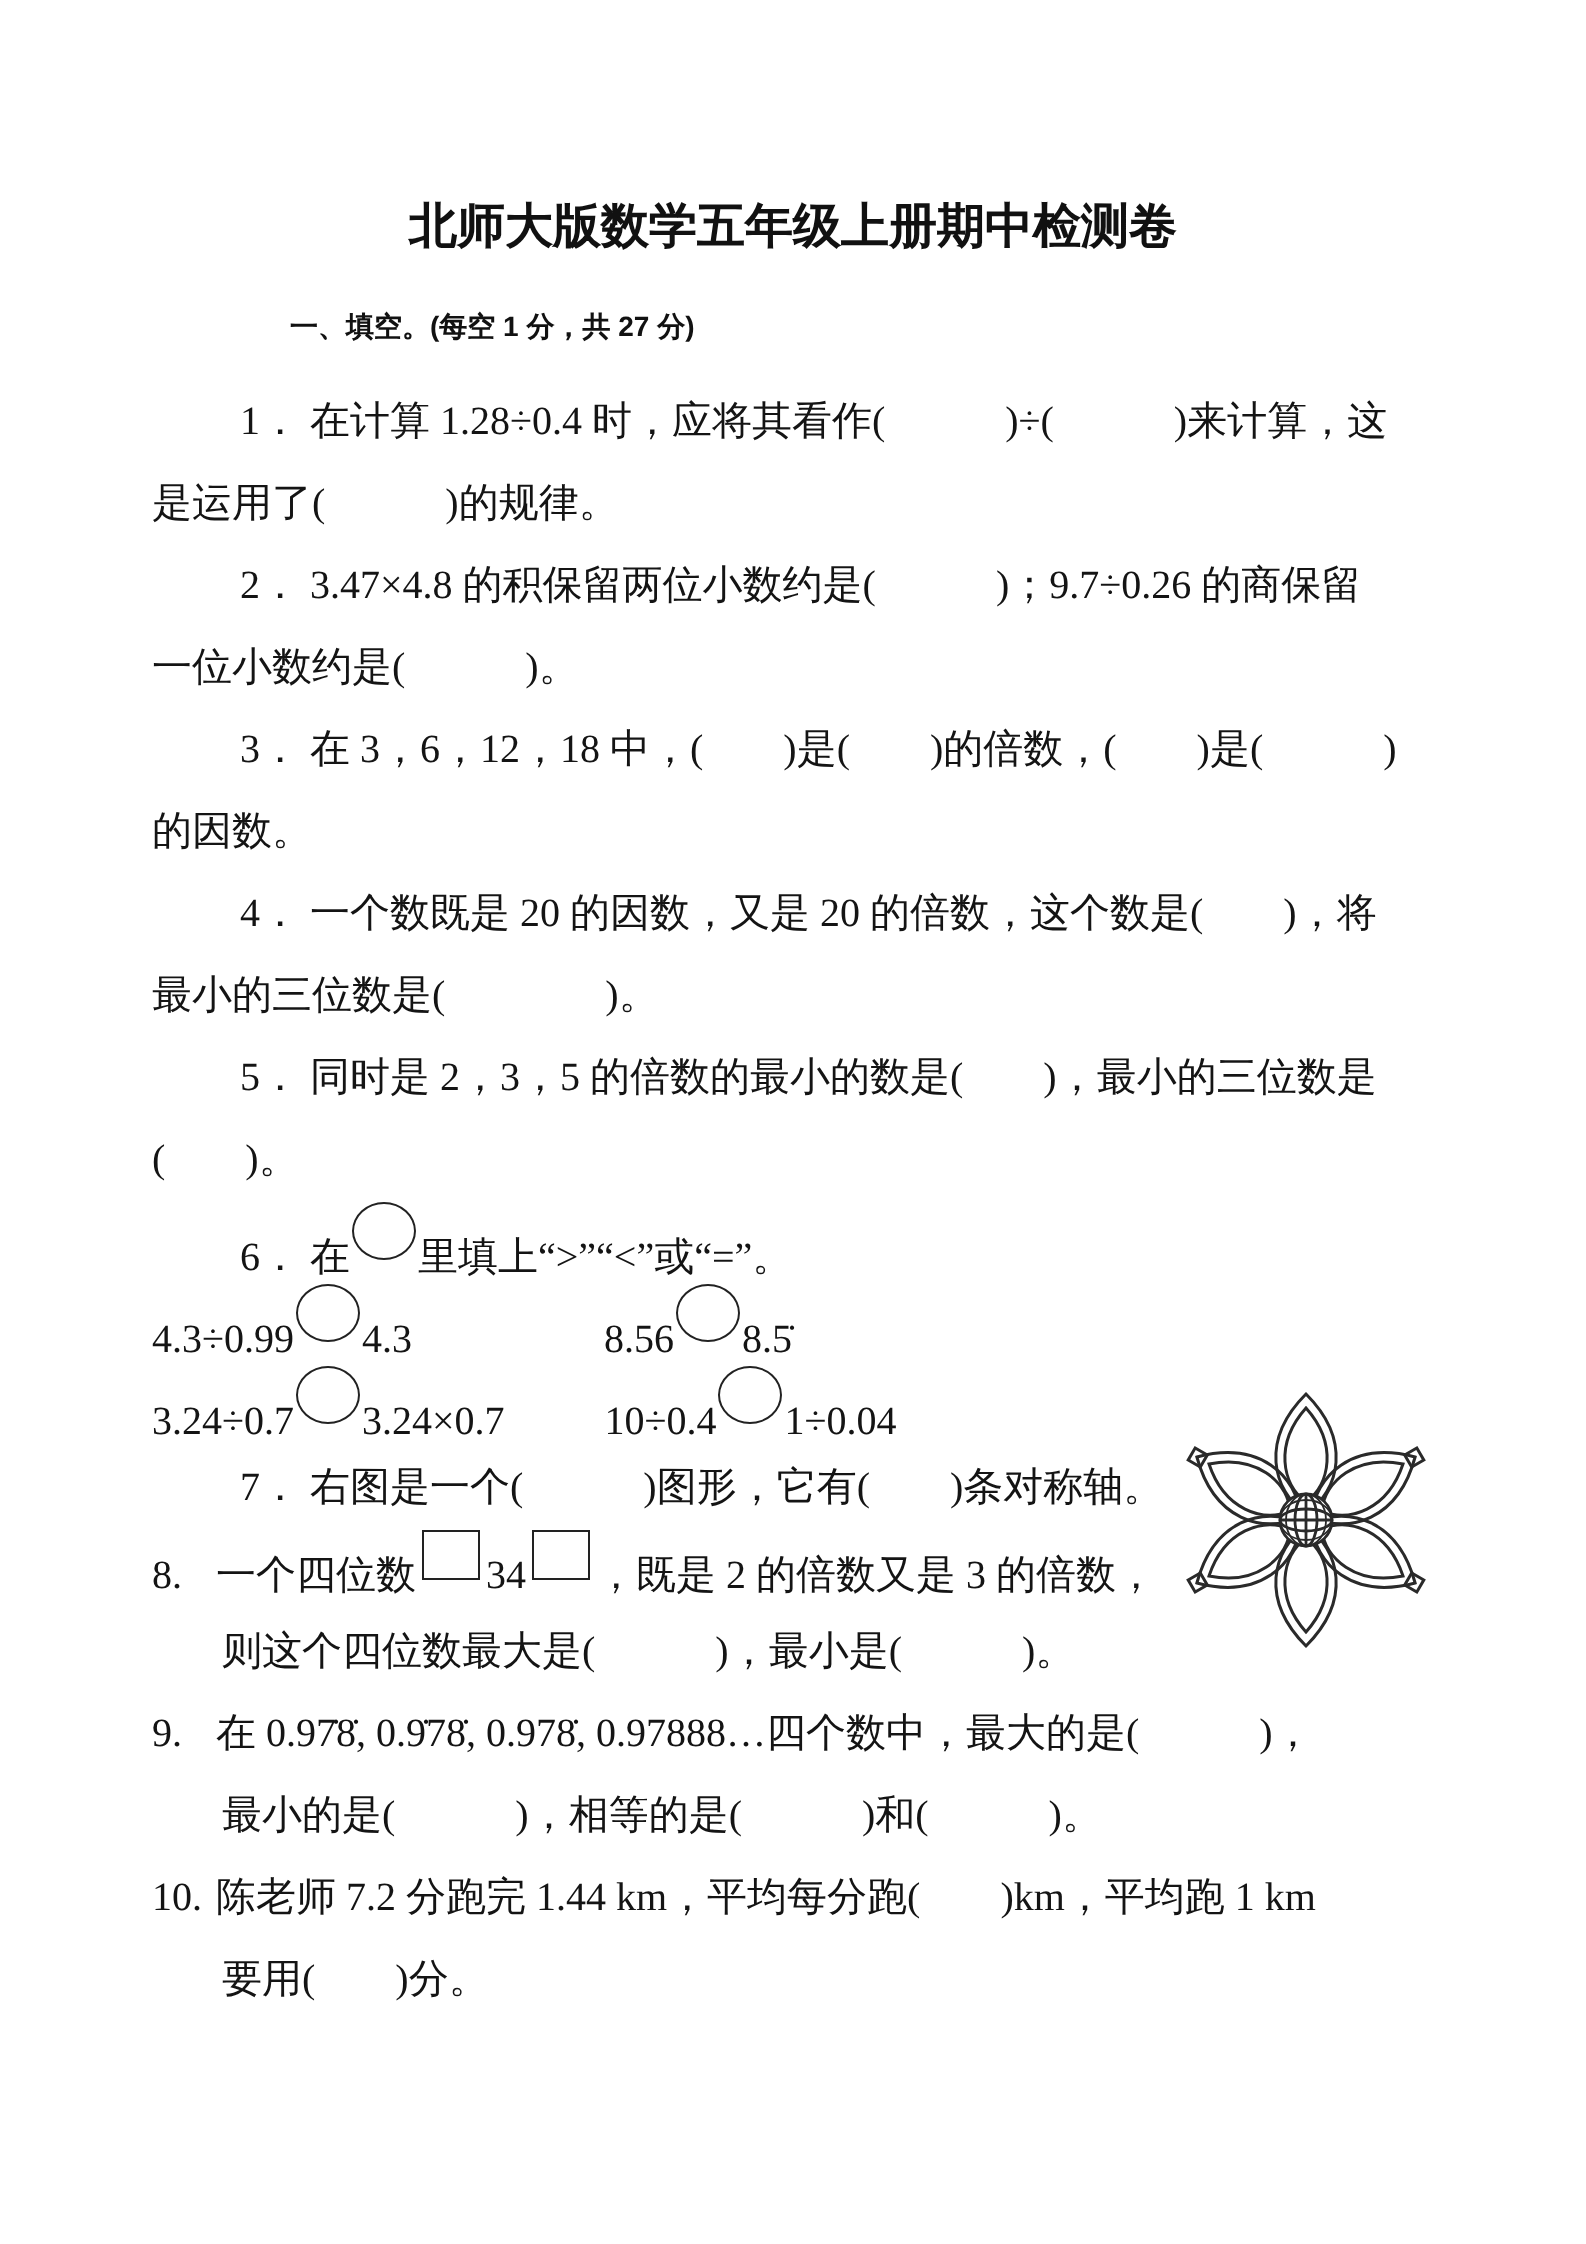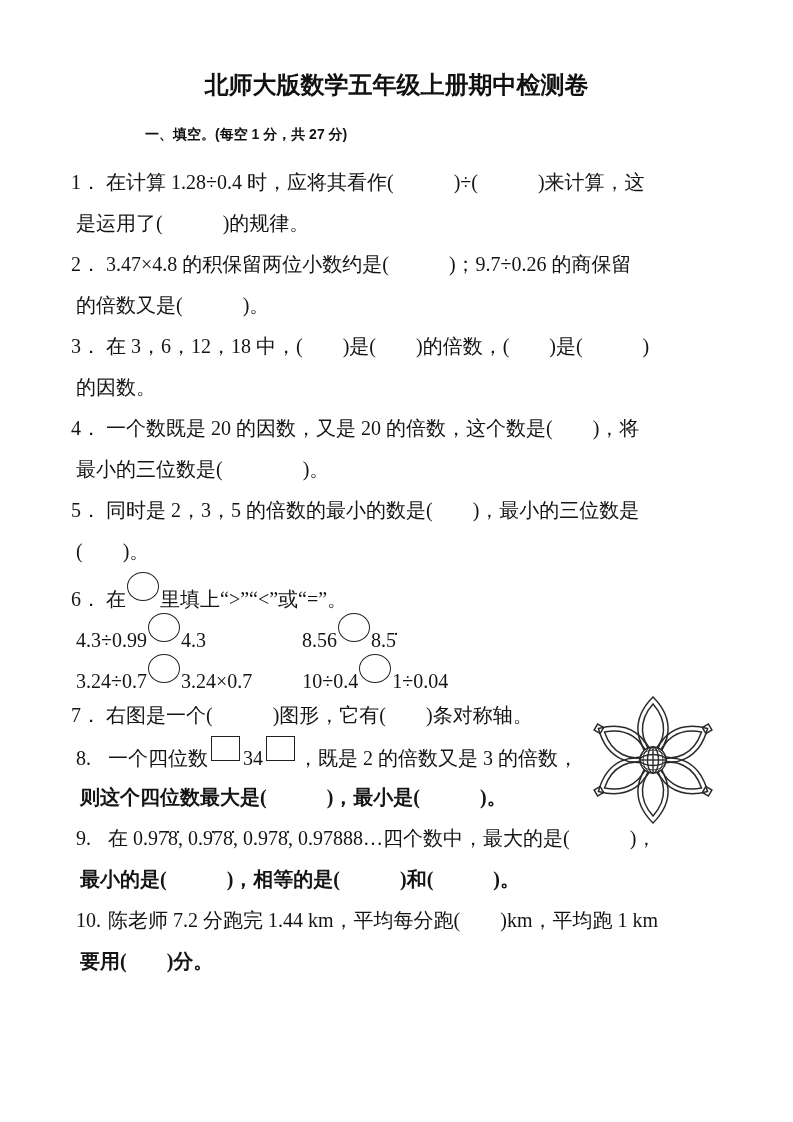--- a/index.html
+++ b/index.html
@@ -6,21 +6,21 @@
   .page{
     position:relative;
     width:793px;height:1122px;
     background:#ffffff;
     overflow:hidden;
     color:#141414;
     font-family:"Liberation Serif","DejaVu Serif",serif;
   }
   .title{
     margin:0;
-    padding-top:68px;
+    padding-top:97px;
     text-align:center;
     font-family:"Liberation Sans","DejaVu Sans",sans-serif;
     font-weight:bold;
     font-size:24px;
     line-height:34px;
     color:#111;
   }
   .section-heading{
     margin:18px 0 0 145px;
     font-family:"Liberation Sans","DejaVu Sans",sans-serif;
@@ -32,24 +32,24 @@
   }
   .questions{margin-top:14px;}
   .question{margin:0;}
   .question .qline{
     line-height:41px;
     height:41px;
     font-size:20px;
     white-space:nowrap;
   }
   
-  .question.v1 .qline{padding-left:71px;}
+  .question.v1 .qline{padding-left:120px;}
   .question.v1 .qline.cont{padding-left:76px;}
   .question.v2 .qline{padding-left:76px;}
-  .question.v2 .qline.cont{padding-left:80px;font-weight:bold;}
+  .question.v2 .qline.cont{padding-left:111px;}
   .qnum{display:inline-block;}
   .question.v1 .qnum{min-width:35px;}
   .question.v2 .qnum{min-width:32px;}
   .cmp-circle{
     display:inline-block;
     width:30px;height:27px;
     border:1.6px solid #222;
     border-radius:50%;
     vertical-align:5px;
     margin:0 1px;
@@ -90,21 +90,21 @@
     <span>一、填空。</span><span>(每空 1 分，共 27 分)</span>
   </div>
 
   <div class="questions">
       <div class="question v1">
         <div class="qline first"><span class="qnum">1．</span><span class="qtxt">在计算 1.28÷0.4 时，应将其看作(　　　)÷(　　　)来计算，这</span></div>
         <div class="qline cont"><span class="qtxt">是运用了(　　　)的规律。</span></div>
       </div>
       <div class="question v1">
         <div class="qline first"><span class="qnum">2．</span><span class="qtxt">3.47×4.8 的积保留两位小数约是(　　　)；9.7÷0.26 的商保留</span></div>
-        <div class="qline cont"><span class="qtxt">的倍数又是(　　　)。</span></div>
+        <div class="qline cont"><span class="qtxt">一位小数约是(　　　)。</span></div>
       </div>
       <div class="question v1">
         <div class="qline first"><span class="qnum">3．</span><span class="qtxt">在 3，6，12，18 中，(　　)是(　　)的倍数，(　　)是(　　　)</span></div>
         <div class="qline cont"><span class="qtxt">的因数。</span></div>
       </div>
       <div class="question v1">
         <div class="qline first"><span class="qnum">4．</span><span class="qtxt">一个数既是 20 的因数，又是 20 的倍数，这个数是(　　)，将</span></div>
         <div class="qline cont"><span class="qtxt">最小的三位数是(　　　　)。</span></div>
       </div>
       <div class="question v1">

